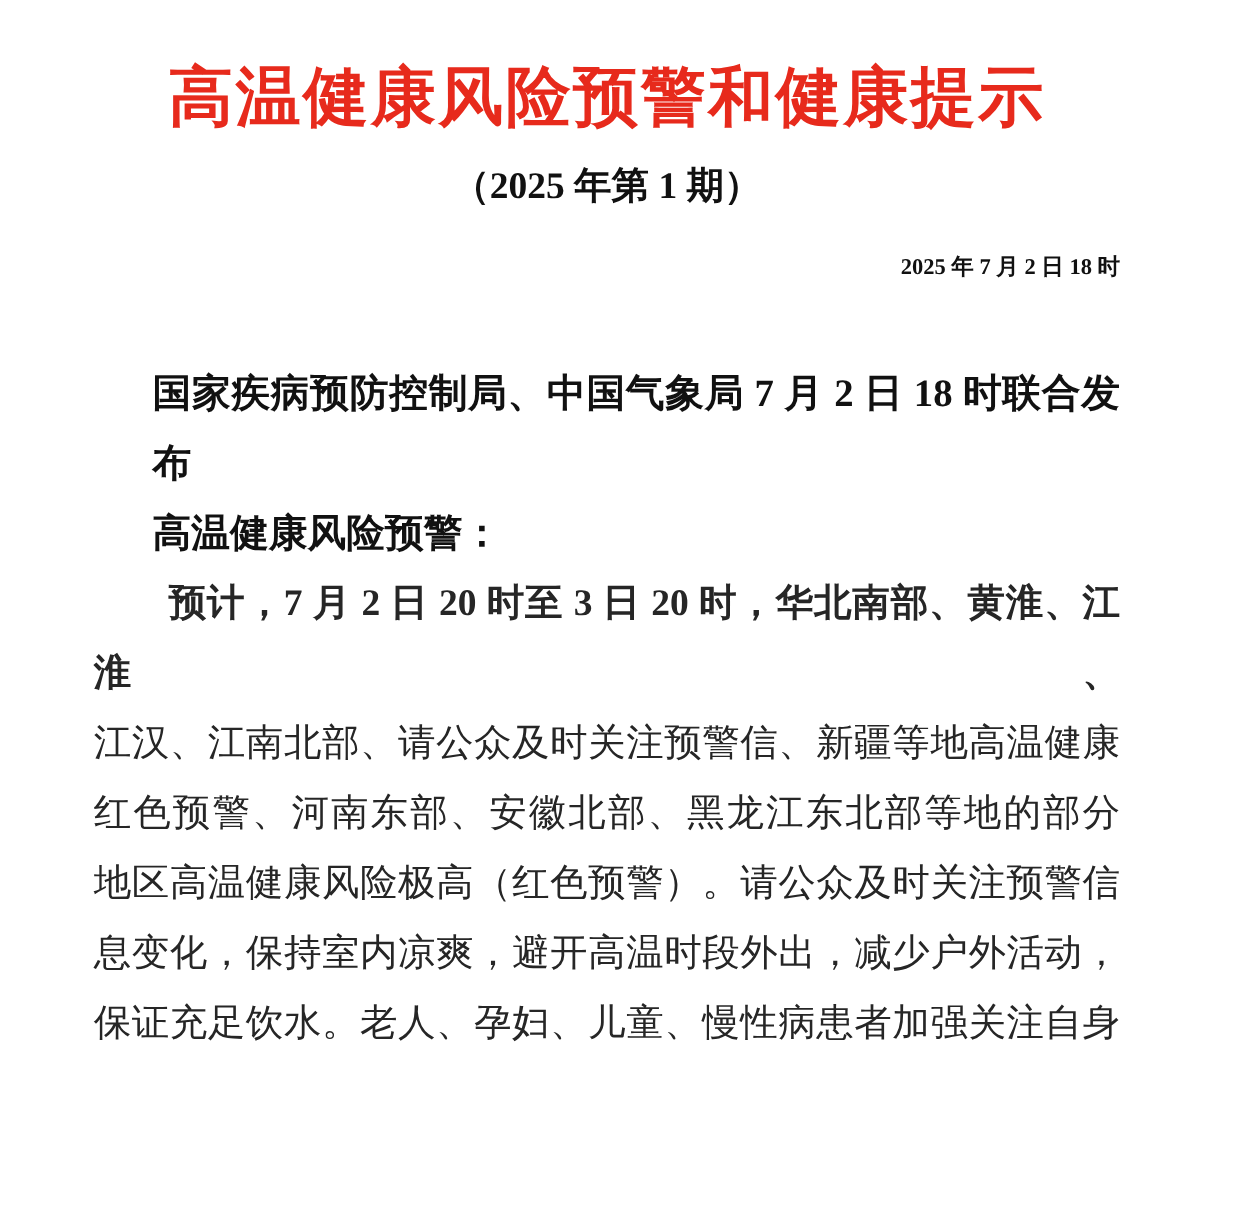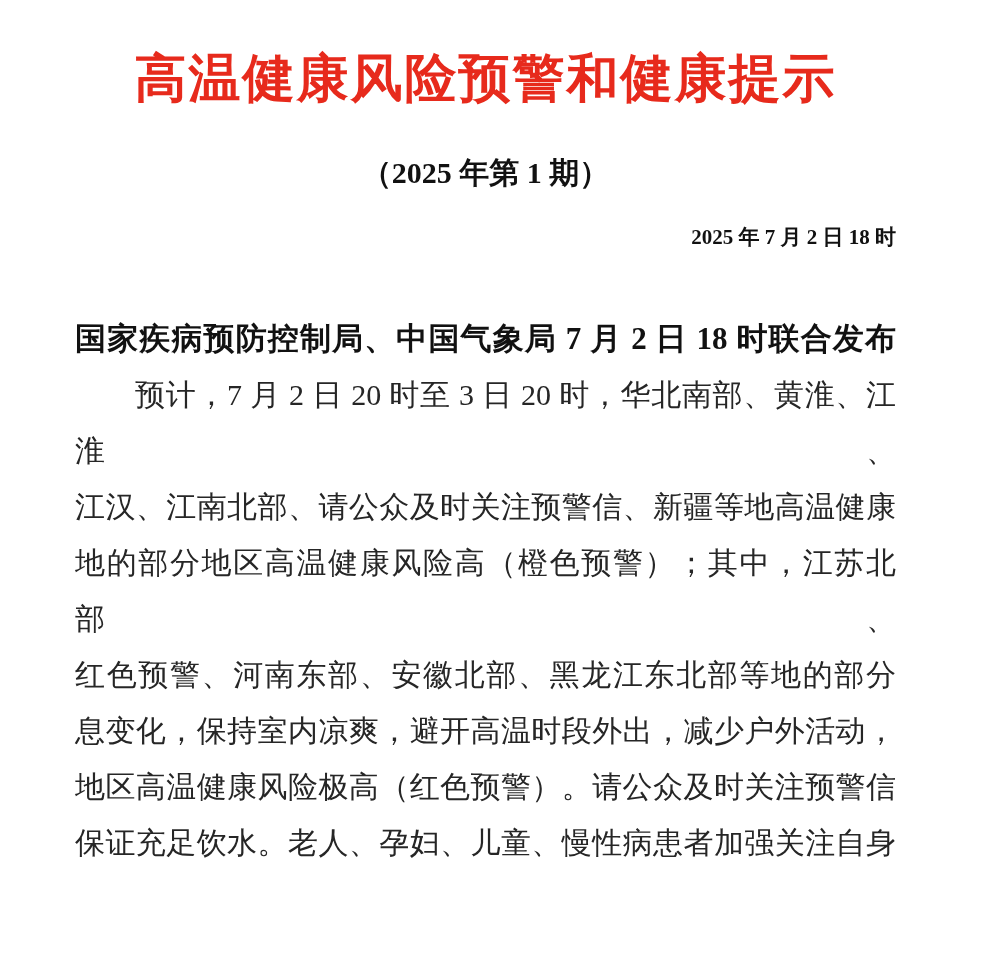--- a/index.html
+++ b/index.html
@@ -19,84 +19,86 @@
   .title {
     text-align: center;
     color: #e72a1c;
     font-size: 52px;
     line-height: 57px;
     font-weight: 700;
     letter-spacing: 2px;
     white-space: nowrap;
   }
   .issue {
-    margin-top: 48px;
+    margin-top: 24px;
     text-align: center;
     font-weight: 700;
     font-size: 30px;
     line-height: 36px;
     color: #111111;
   }
   .pub-time {
     margin-top: 30px;
     text-align: right;
     font-weight: 700;
-    font-size: 21px;
+    font-size: 18px;
     line-height: 32px;
     color: #111111;
   }
   .heading {
     margin-top: 58px;
     font-weight: 700;
     font-size: 31px;
     color: #111111;
   }
   .line {
     font-size: 30px;
     line-height: 56px;
     color: #262626;
   }
   .heading .line {
     font-size: 31px;
     color: #111111;
+    margin-left: 47px;
   }
   .jline {
     text-align: justify;
     text-align-last: justify;
     text-justify: inter-character;
   }
   .lline {
     text-align: left;
     text-align-last: left;
   }
   .indent {
     text-indent: 60px;
+    font-weight: bold;
   }
 </style>
 </head>
 <body>
 
 <div class="page">
   <div class="doc">
 
     <div class="title">高温健康风险预警和健康提示</div>
 
     <div class="issue">（2025 年第 1 期）</div>
 
     <div class="pub-time">2025 年 7 月 2 日 18 时</div>
 
     <div class="heading">
       <div class="line jline">国家疾病预防控制局、中国气象局 7 月 2 日 18 时联合发布</div>
+      <div class="line lline">高温健康风险预警：</div>
     </div>
 
     <div class="body-para">
       <div class="line jline indent">预计，7 月 2 日 20 时至 3 日 20 时，华北南部、黄淮、江淮、</div>
       <div class="line jline">江汉、江南北部、请公众及时关注预警信、新疆等地高温健康</div>
-      <div class="line jline">地的部分地区高温健康风险高（橙色预警）；其中，江苏北部、</div>
       <div class="line jline">红色预警、河南东部、安徽北部、黑龙江东北部等地的部分</div>
+      <div class="line jline">地区高温健康风险极高（红色预警）。请公众及时关注预警信</div>
       <div class="line jline">息变化，保持室内凉爽，避开高温时段外出，减少户外活动，</div>
-      <div class="line jline">地区高温健康风险极高（红色预警）。请公众及时关注预警信</div>
       <div class="line jline">保证充足饮水。老人、孕妇、儿童、慢性病患者加强关注自身</div>
 
     </div>
 
   </div>
 </div>
 
 </body></html>

